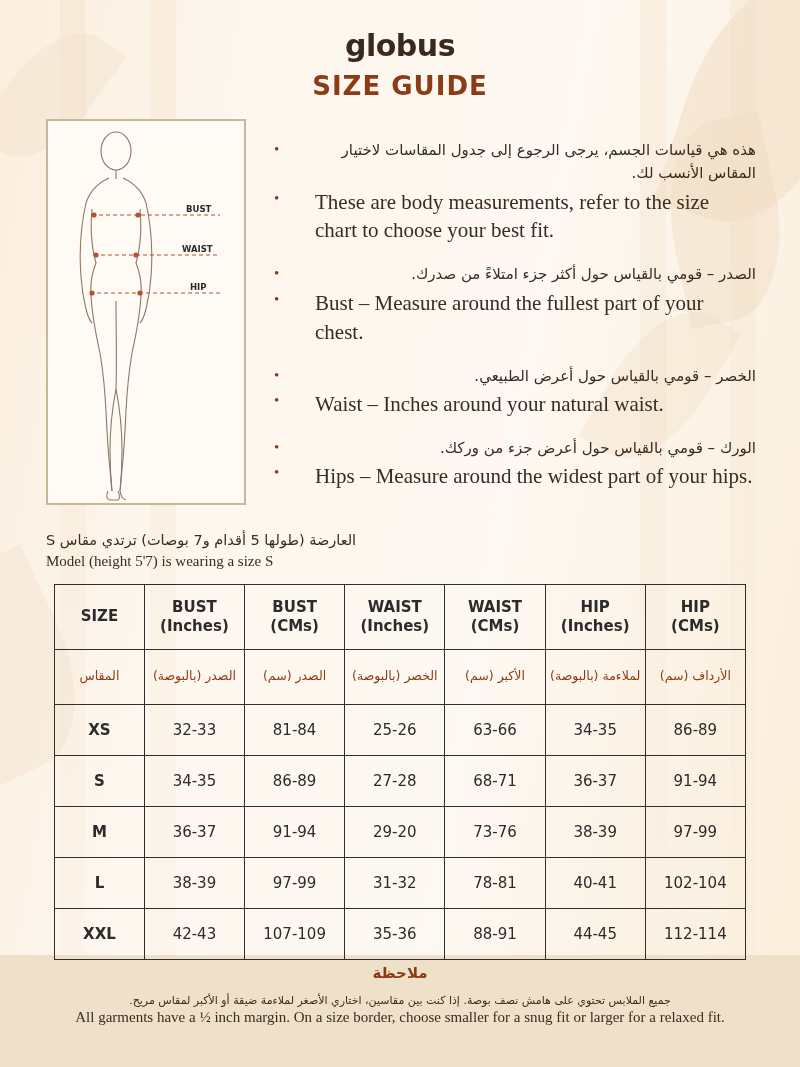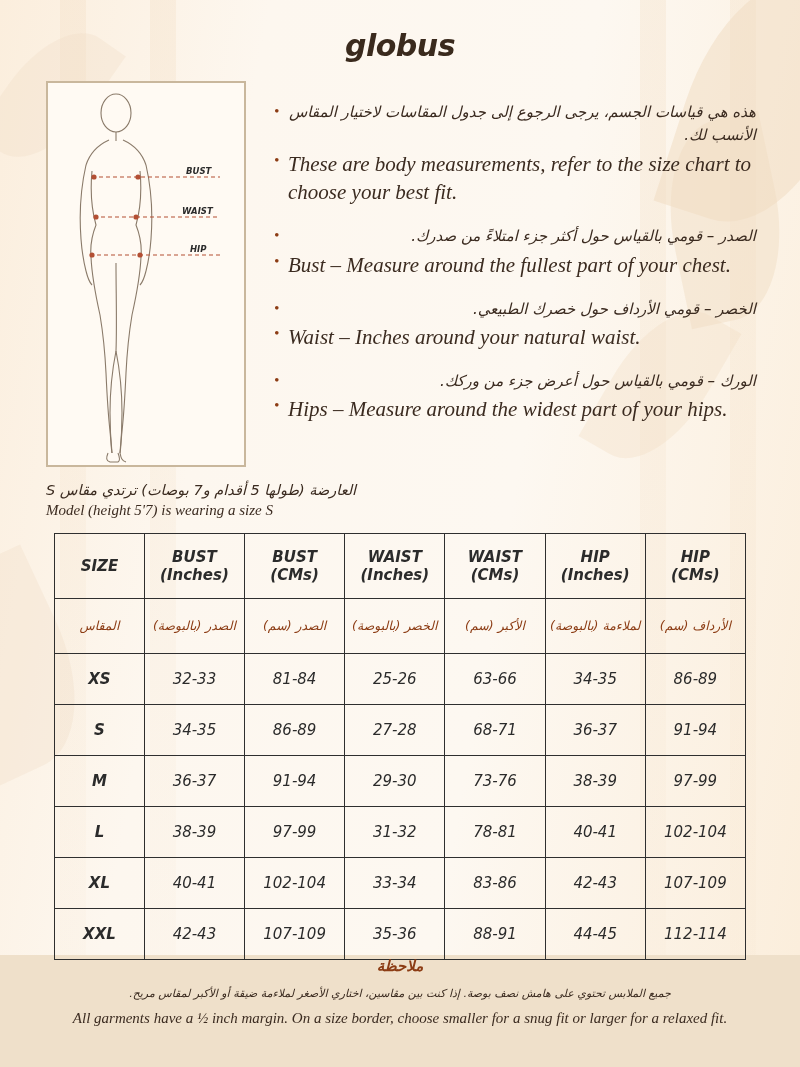--- a/index.html
+++ b/index.html
@@ -59,21 +59,20 @@
     background: #efe0ca;
   }
 
   
   .page {
     position: relative;
     z-index: 2;
     width: 800px;
     height: 1067px;
     box-sizing: border-box;
-    font-style: italic;
   }
 
   .brand {
     text-align: center;
     font-family: "DejaVu Sans", sans-serif;
     font-weight: bold;
     font-size: 30px;
     letter-spacing: -0.5px;
     color: #3a2a1d;
     padding-top: 28px;
@@ -118,37 +117,37 @@
     line-height: 1.38;
     margin-bottom: 2px;
   }
   .bline .dot {
     flex: 0 0 auto;
     width: 14px;
     color: #8c3c14;
     font-size: 15px;
     line-height: 1.45;
   }
-  .bline .txt { flex: 1 1 auto; }
+  .bline .txt { flex: 1 1 auto; margin-left: 27px; }
   .ar {
     direction: rtl;
     text-align: right;
     font-family: "DejaVu Sans", sans-serif;
     font-size: 15px;
     line-height: 1.55;
   }
   .en {
     font-family: "Liberation Serif", serif;
     font-size: 21px;
   }
 
   
   .model-note {
     padding: 0 44px 0 46px;
-    margin-top: 12px;
+    margin-top: 20px;
   }
   .model-note .ar {
     font-size: 14.5px;
     text-align: left;
     direction: rtl;
   }
   .model-note .en { font-size: 15px; margin-top: 1px; }
 
   
   .table-wrap {
@@ -192,21 +191,21 @@
   tbody td.size-col {
     font-weight: bold;
     font-size: 15px;
   }
   col.c0 { width: 13%; }
   col.c1, col.c2, col.c3, col.c4, col.c5, col.c6 { width: 14.5%; }
 
   
   .footer {
     position: absolute;
-    left: 0; right: 0; bottom: 12px;
+    left: 0; right: 0; bottom: 5px;
     height: 112px;
     z-index: 3;
     text-align: center;
     padding-top: 14px;
     box-sizing: border-box;
   }
   .footer .note-ar {
     font-family: "DejaVu Sans", sans-serif;
     font-size: 15px;
     font-weight: bold;
@@ -225,21 +224,21 @@
     font-size: 11px;
     color: #3b2b20;
     margin-top: 12px;
     direction: rtl;
     padding: 0 24px;
   }
   .footer .body-en {
     font-family: "Liberation Serif", serif;
     font-size: 15px;
     color: #3b2b20;
-    margin-top: 10px;
+    margin-top: 2px;
     padding: 0 24px;
   }
 </style>
 </head>
 <body>
 
 <div class="bg-wrap">
   <div class="bg-band"></div>
   <div class="bg-stripe" style="left:60px;"></div>
   <div class="bg-stripe" style="left:150px;"></div>
@@ -249,20 +248,21 @@
   <div class="leaf l2"></div>
   <div class="leaf l3"></div>
   <div class="leaf l4"></div>
   <div class="leaf l5"></div>
   <div class="bg-footer"></div>
 </div>
 
 <div class="page">
 
   <div class="brand">globus</div>
+  <div class="title">SIZE GUIDE</div>
 
   <div class="top">
 
     <div class="figure-box">
       <svg viewBox="0 0 196 382">
         <g fill="none" stroke="#8a7a69" stroke-width="1.1">
 
           <ellipse cx="68" cy="30" rx="15" ry="19"></ellipse>
           <path d="M68 49 l0 9"></path>
 
@@ -329,21 +329,21 @@
         </div>
         <div class="bline">
           <span class="dot">•</span>
           <span class="txt en">Bust – Measure around the fullest part of your chest.</span>
         </div>
       </div>
 
       <div class="bgroup">
         <div class="bline">
           <span class="dot">•</span>
-          <span class="txt ar">الخصر – قومي الأرداف حول خصرك الطبيعي.</span>
+          <span class="txt ar">الخصر – قومي بالقياس حول أعرض الطبيعي.</span>
         </div>
         <div class="bline">
           <span class="dot">•</span>
           <span class="txt en">Waist – Inches around your natural waist.</span>
         </div>
       </div>
 
       <div class="bgroup">
         <div class="bline">
           <span class="dot">•</span>
@@ -430,44 +430,35 @@
           <td>86-89</td>
           <td>27-28</td>
           <td>68-71</td>
           <td>36-37</td>
           <td>91-94</td>
         </tr>
         <tr>
           <td class="size-col">M</td>
           <td>36-37</td>
           <td>91-94</td>
-          <td>29-30</td>
+          <td>29-20</td>
           <td>73-76</td>
           <td>38-39</td>
           <td>97-99</td>
         </tr>
         <tr>
           <td class="size-col">L</td>
           <td>38-39</td>
           <td>97-99</td>
           <td>31-32</td>
           <td>78-81</td>
           <td>40-41</td>
           <td>102-104</td>
         </tr>
         <tr>
-          <td class="size-col">XL</td>
-          <td>40-41</td>
-          <td>102-104</td>
-          <td>33-34</td>
-          <td>83-86</td>
-          <td>42-43</td>
-          <td>107-109</td>
-        </tr>
-        <tr>
           <td class="size-col">XXL</td>
           <td>42-43</td>
           <td>107-109</td>
           <td>35-36</td>
           <td>88-91</td>
           <td>44-45</td>
           <td>112-114</td>
         </tr>
       </tbody>
     </table>

